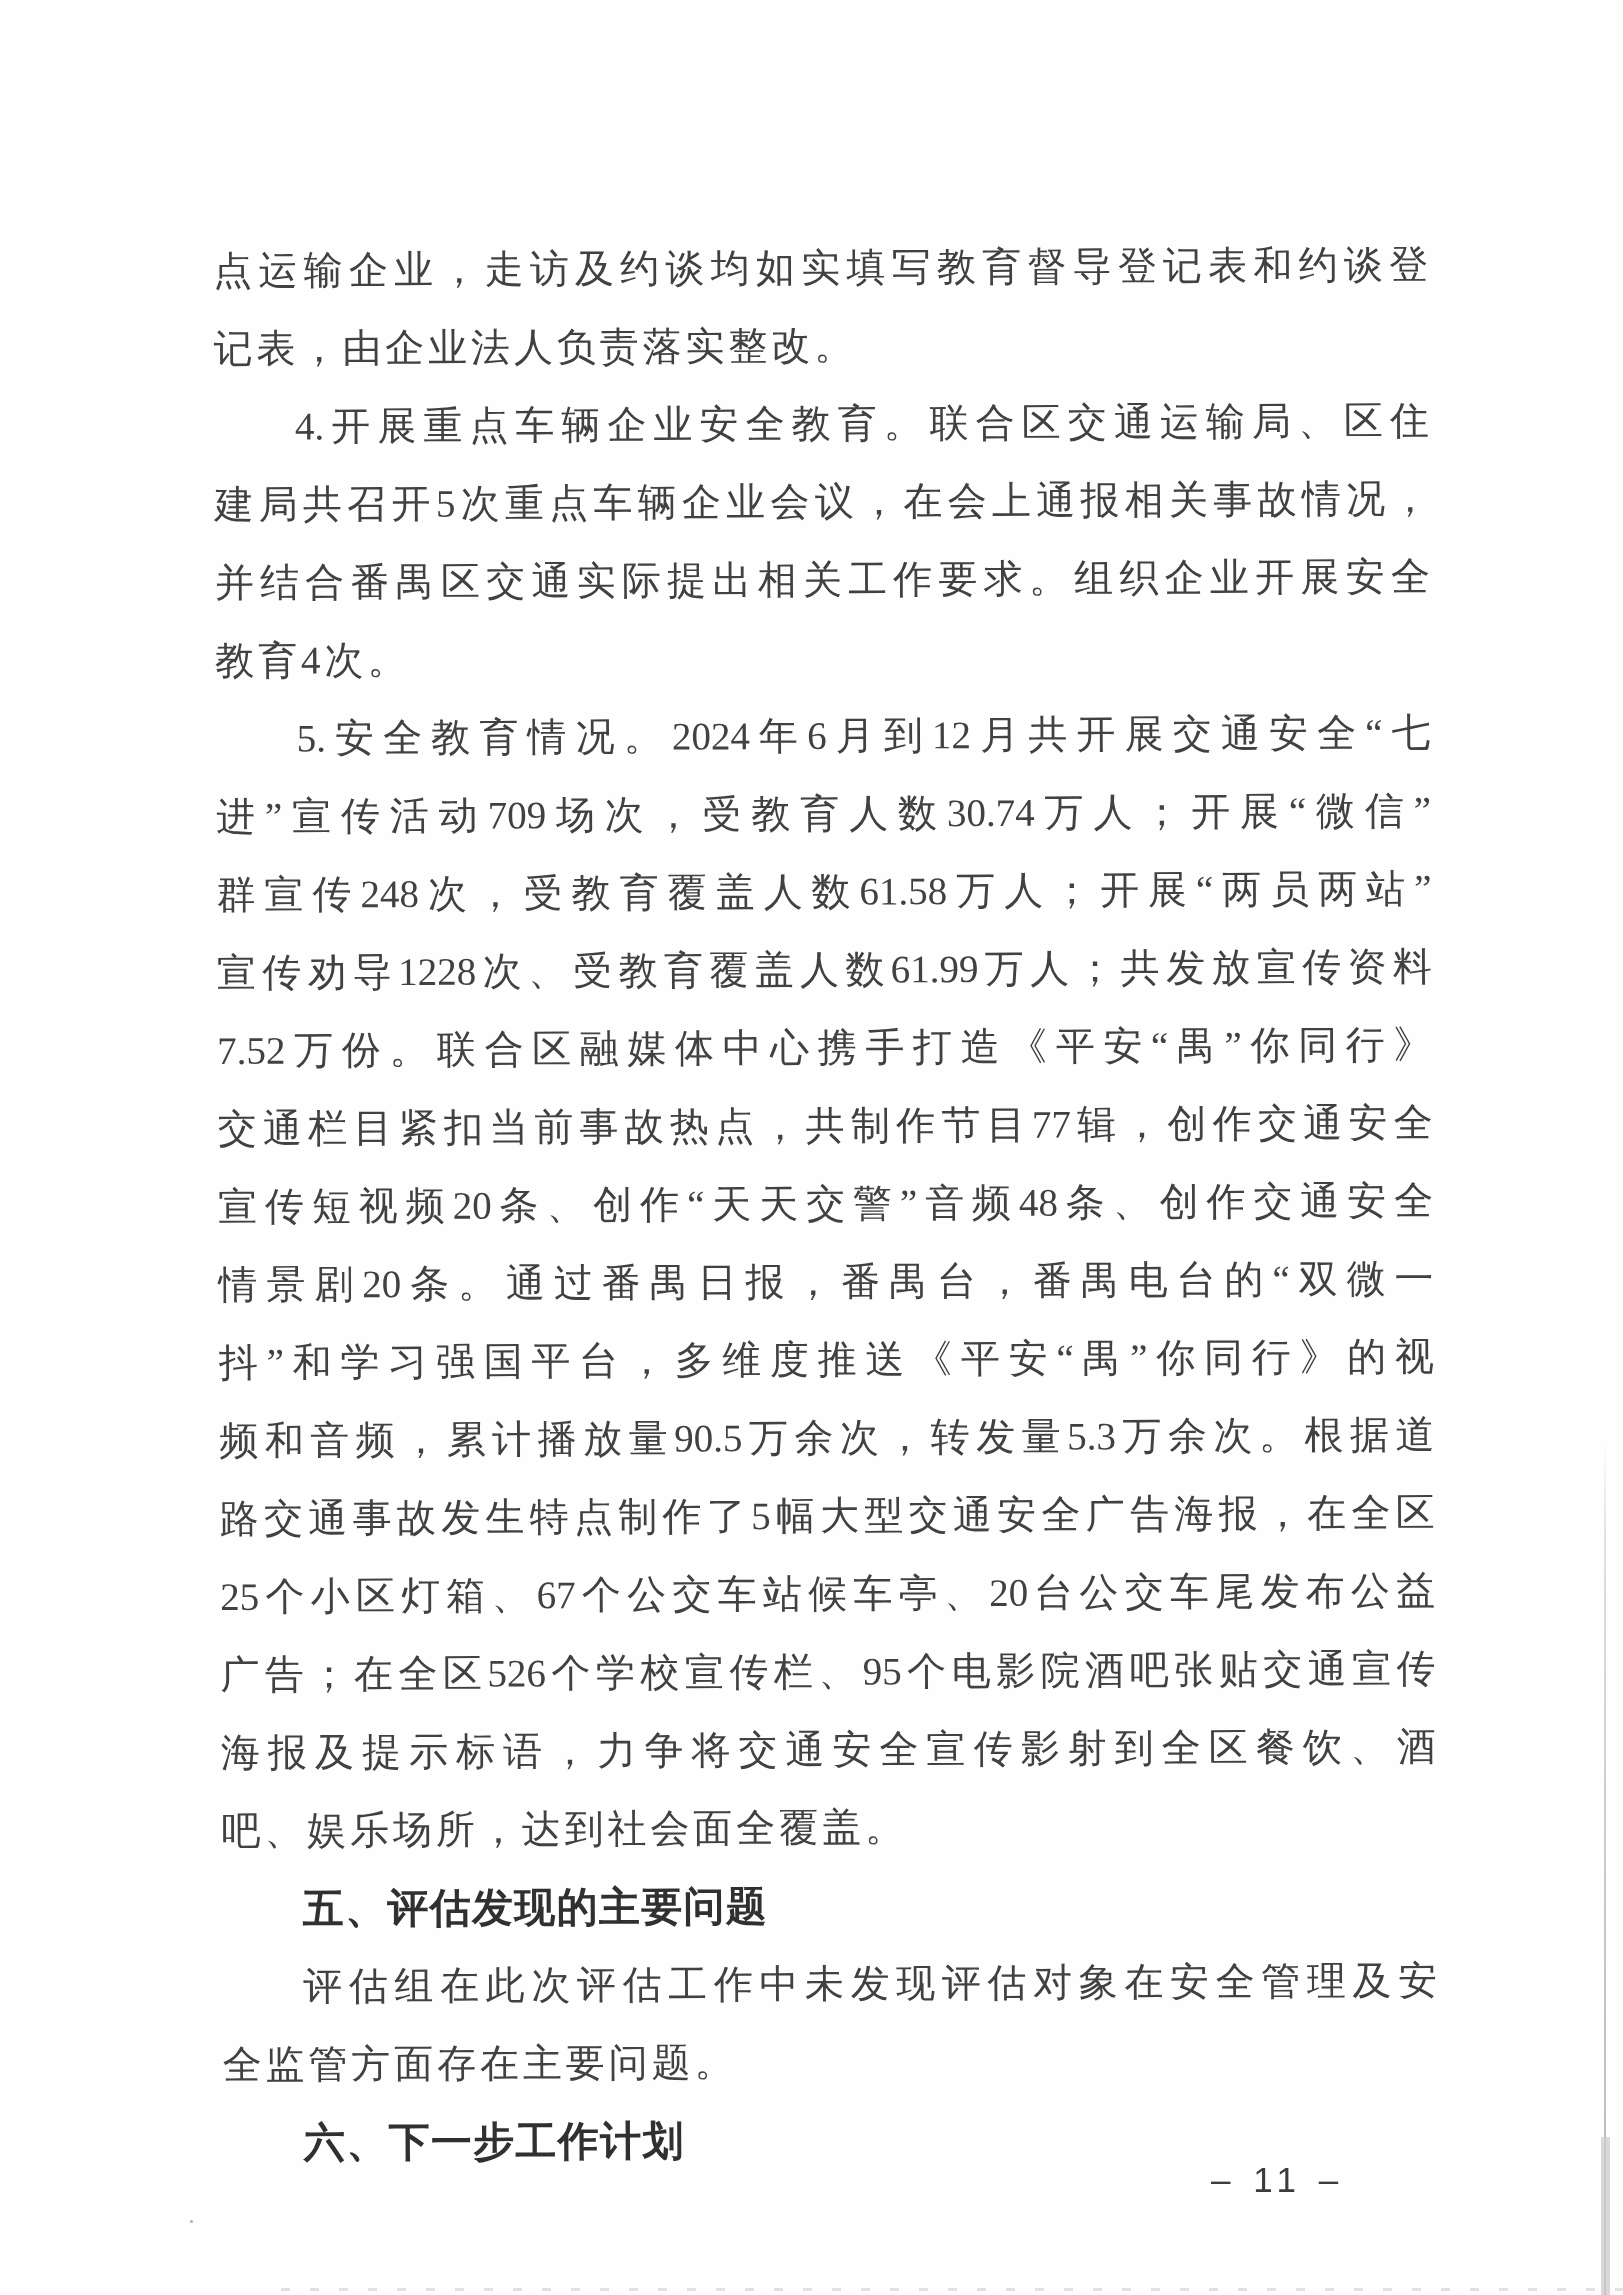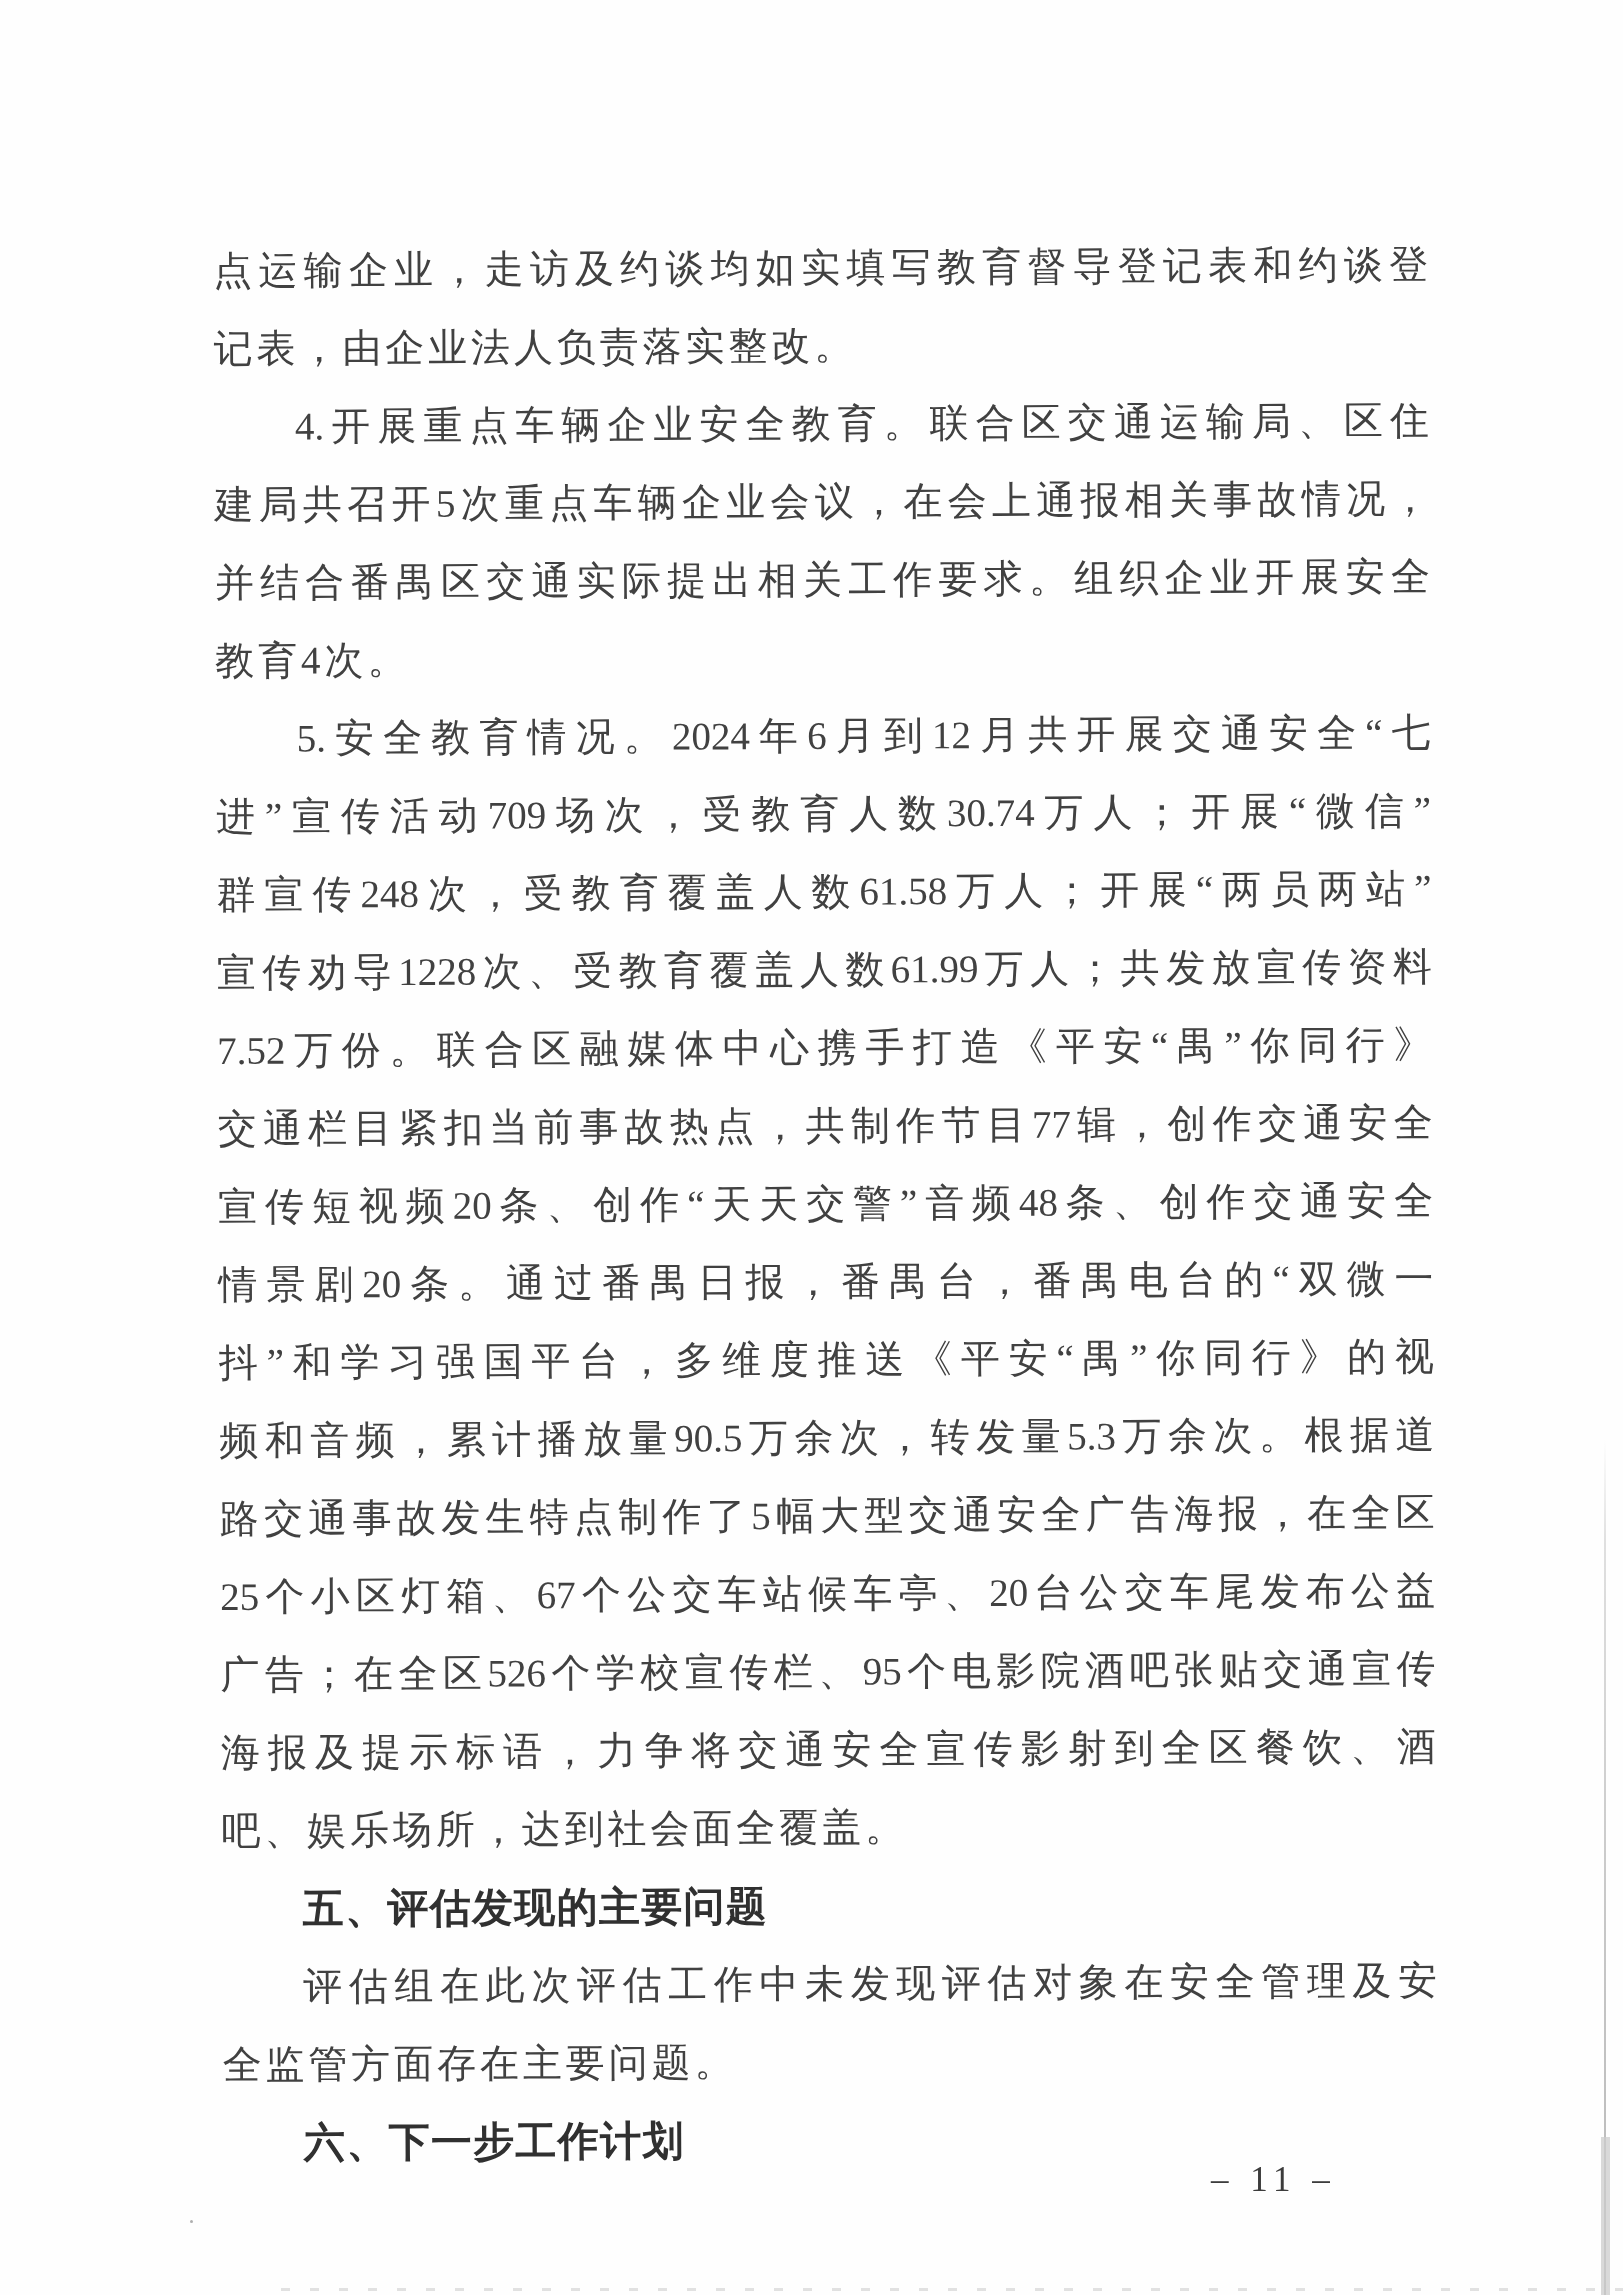--- a/index.html
+++ b/index.html
@@ -56,21 +56,21 @@
   
   .page-number {
     position: absolute;
     left: 1211px;
     top: 2160px;
     height: 39px;
     line-height: 39px;
     font-size: 35px;
     letter-spacing: 6.5px;
     color: #3c3c3c;
-    font-family: Liberation Serif, serif;
+    font-family: Liberation Sans, sans-serif;
   }
   
   .scan-line-right {
     position: absolute;
     left: 1604px;
     top: 1440px;
     width: 2px;
     height: 855px;
     background: linear-gradient(to bottom,
       rgba(198,198,198,0) 0%,

